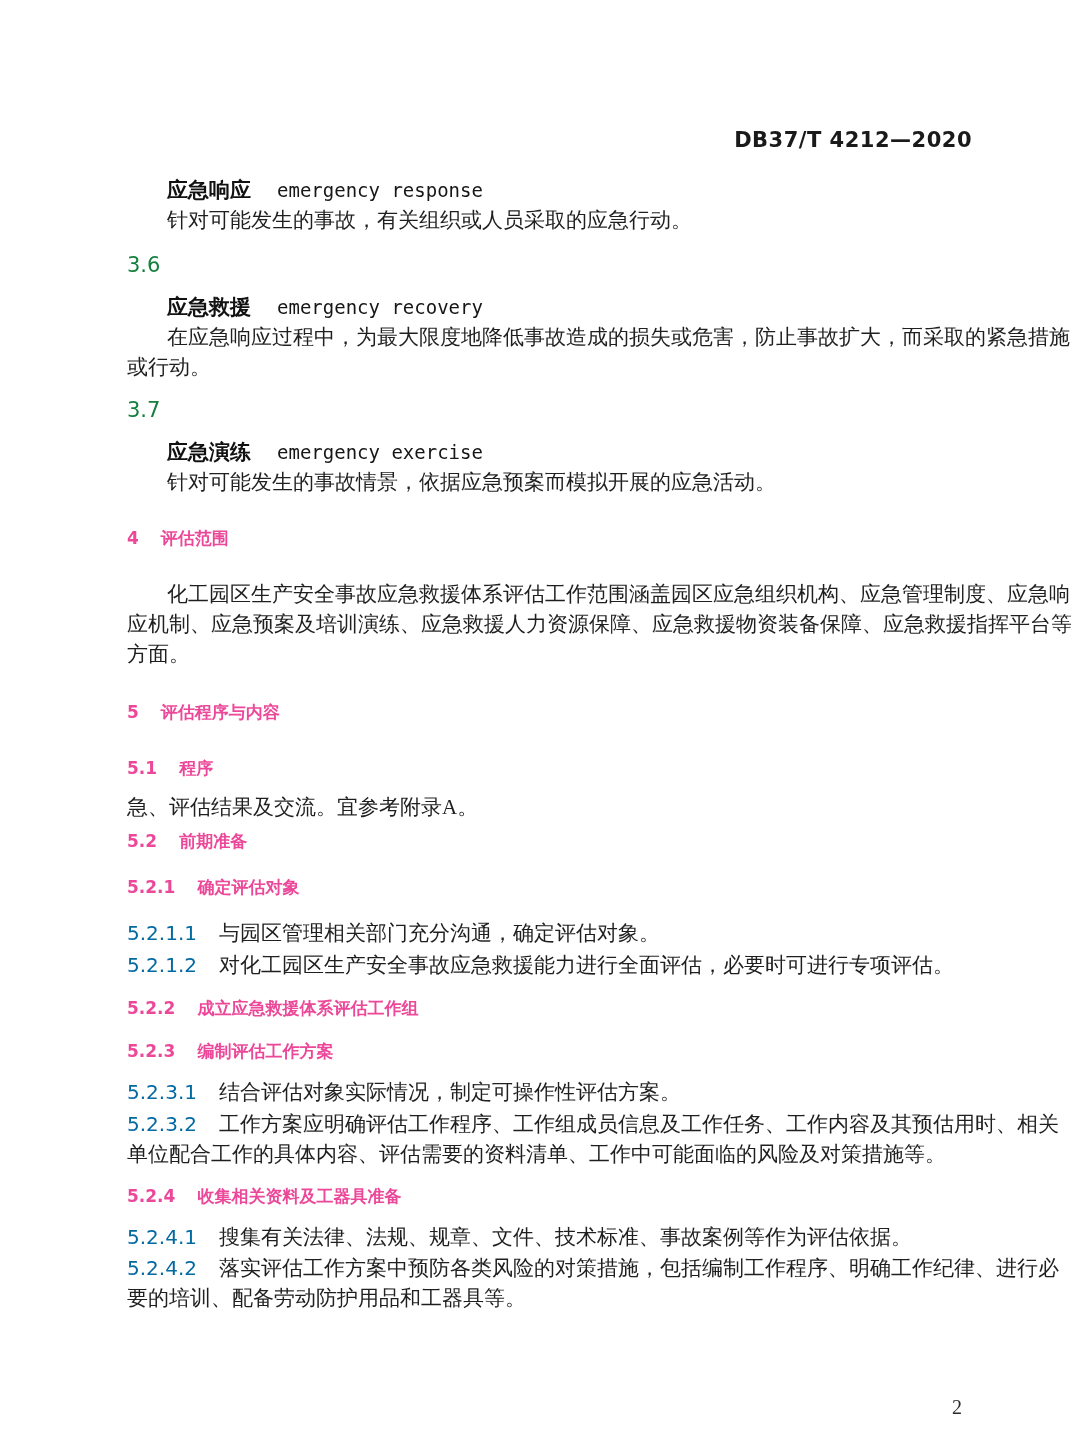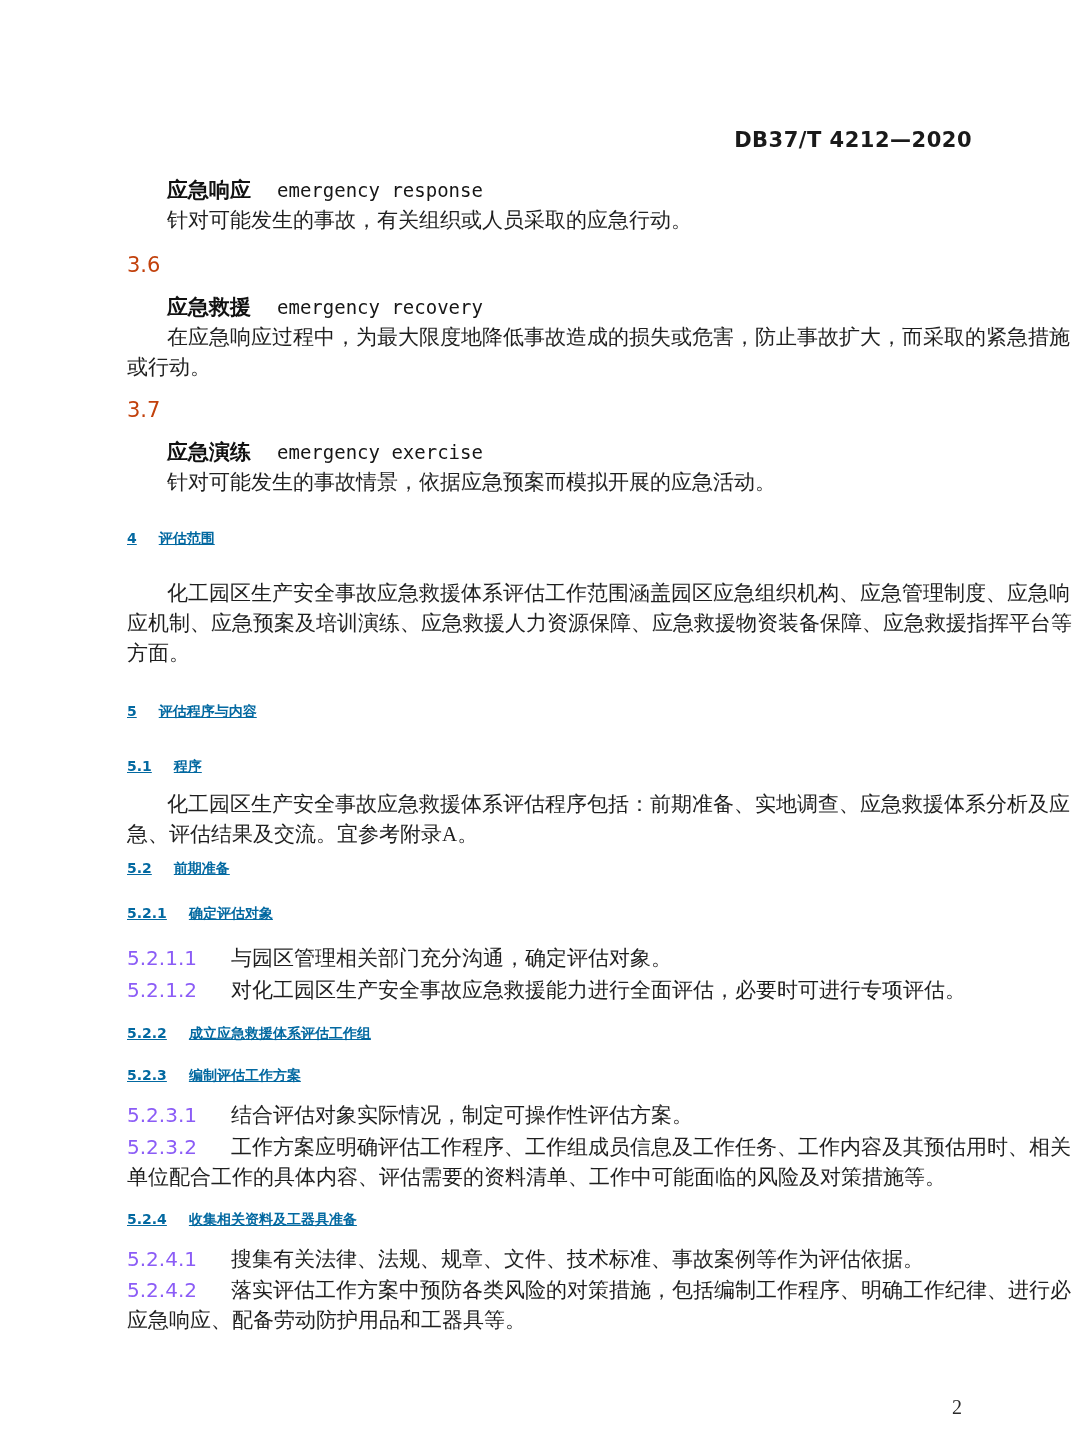--- a/index.html
+++ b/index.html
@@ -47,39 +47,38 @@
     font-family: "DejaVu Sans Mono", monospace;
     font-size: 19px;
     margin-left: 26px;
     color: #161616;
   }
 
   .clause-num {
     font-family: "DejaVu Sans", sans-serif;
     font-size: 21px;
     line-height: 30px;
-    color: #c2410c;
+    color: #15803d;
   }
 
   .heading {
     font-family: "Liberation Sans", sans-serif;
     font-weight: 700;
-    font-size: 14px;
+    font-size: 17px;
     line-height: 30px;
     white-space: nowrap;
-    color: #0369a1;
-    text-decoration: underline;
+    color: #ec4899;
   }
   .h-num { margin-right: 22px; font-family: "DejaVu Sans", sans-serif; }
 
   .item-num {
     font-family: "DejaVu Sans", sans-serif;
     font-size: 20px;
-    margin-right: 34px;
-    color: #8b5cf6;
+    margin-right: 22px;
+    color: #0369a1;
   }
 
   .page-number {
     position: absolute;
     top: 1396px; right: 118px;
     font-family: "Liberation Serif", serif;
     font-size: 20px;
     color: #2a2a2a;
   }
 </style>
@@ -128,21 +127,20 @@
     </div>
 
     <div class="heading" style="margin-top:28px;">
       <span class="h-num">5</span><span>评估程序与内容</span>
     </div>
 
     <div class="heading" style="margin-top:25px;">
       <span class="h-num">5.1</span><span>程序</span>
     </div>
     <div style="margin-top:8px;">
-      <div class="line fl">化工园区生产安全事故应急救援体系评估程序包括：前期准备、实地调查、应急救援体系分析及应</div>
       <div class="line">急、评估结果及交流。宜参考附录A。</div>
     </div>
 
     <div class="heading" style="margin-top:4px;">
       <span class="h-num">5.2</span><span>前期准备</span>
     </div>
 
     <div class="heading" style="margin-top:15px;">
       <span class="h-num">5.2.1</span><span>确定评估对象</span>
     </div>
@@ -181,20 +179,20 @@
     </div>
     <div style="margin-top:10px;">
       <div class="line">
         <span class="item-num">5.2.4.1</span><span>搜集有关法律、法规、规章、文件、技术标准、事故案例等作为评估依据。</span>
       </div>
     </div>
     <div style="margin-top:1px;">
       <div class="line">
         <span class="item-num">5.2.4.2</span><span>落实评估工作方案中预防各类风险的对策措施，包括编制工作程序、明确工作纪律、进行必</span>
       </div>
-      <div class="line">应急响应、配备劳动防护用品和工器具等。</div>
+      <div class="line">要的培训、配备劳动防护用品和工器具等。</div>
     </div>
 
   </div>
 
   <div class="page-number">2</div>
 
 </div>
 
 </body></html>

